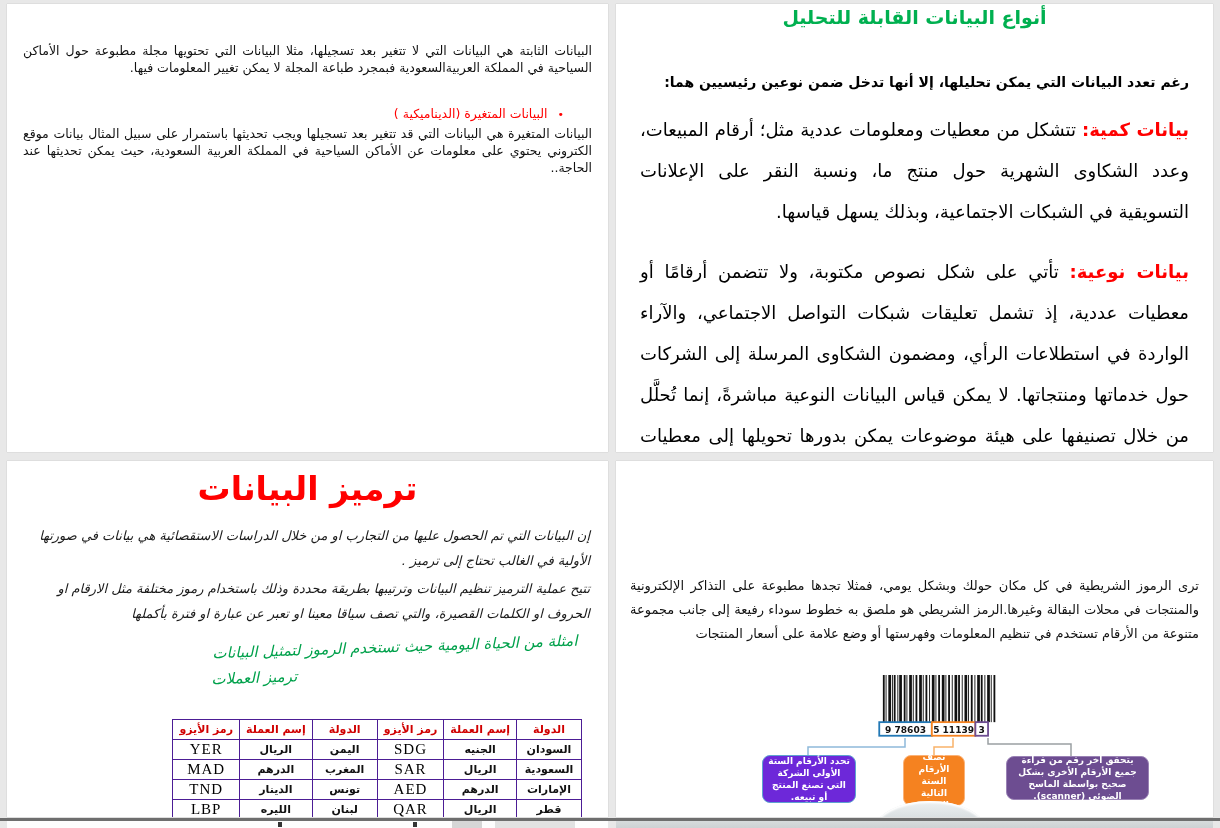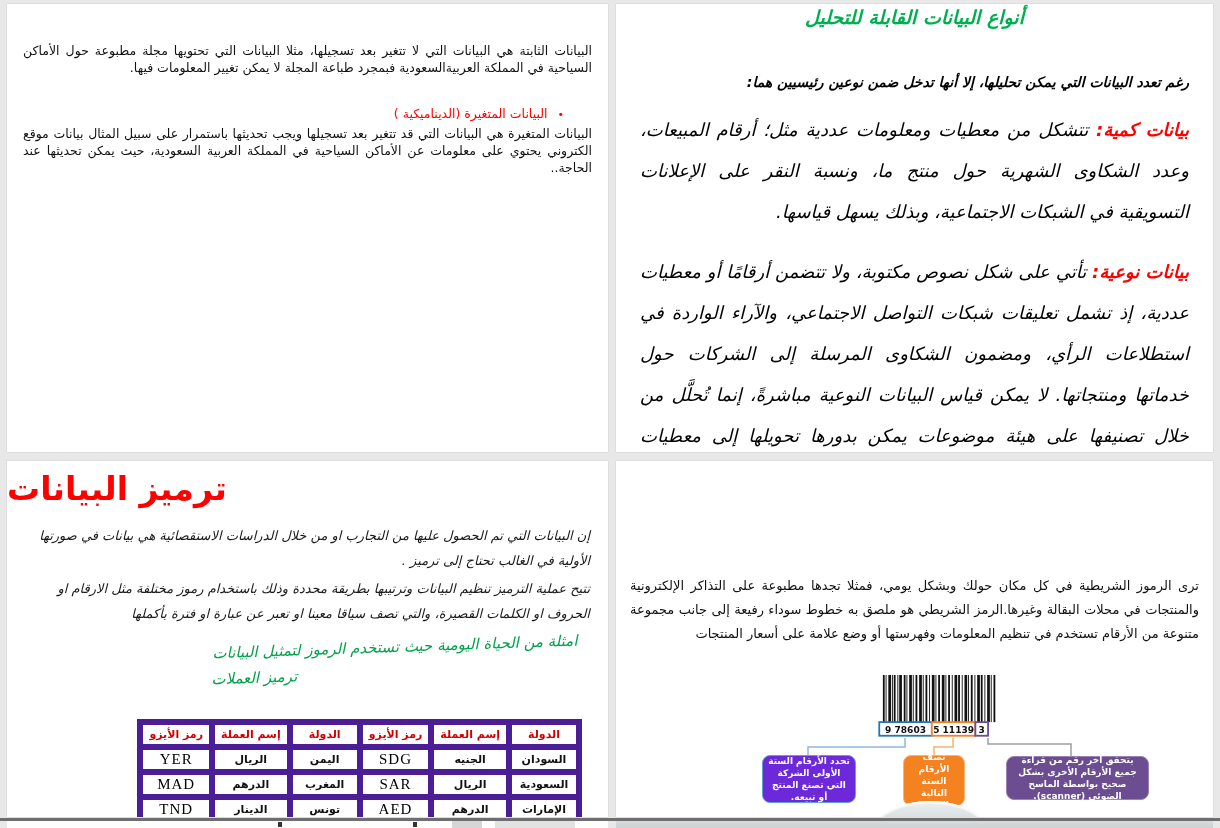--- a/index.html
+++ b/index.html
@@ -11,37 +11,37 @@
   #slide-bl{left:7px;top:461px;width:601px;height:356px;}
   #slide-br{left:616px;top:461px;width:597px;height:356px;}
 
   
   .tl-content{padding:36px 16px 0 16px;direction:rtl;}
   .bullet-line{margin:0 28px 4px 0;color:#ff0000;font-size:12.5px;}
   .bullet-line .dot{color:#ff0000;font-size:11px;margin-left:10px;}
   .tl-body{font-size:12.5px;line-height:17px;color:#111;text-align:justify;margin:2px 0 30px 0;}
 
   
-  .tr-content{padding:0 24px 0 24px;direction:rtl;font-style:italic;}
+  .tr-content{padding:0 24px 0 24px;direction:rtl;}
   .tr-title{color:#00b050;font-weight:bold;font-size:19px;text-align:center;margin:2px 0 0 0;}
   .tr-intro{font-weight:bold;font-size:14px;color:#000;margin:46px 0 0 0;}
   .tr-para{font-size:18px;line-height:41px;color:#000;text-align:justify;margin:19px 0 0 0;}
   .lead{color:#ff0000;font-weight:bold;}
 
   
-  .bl-title{position:absolute;top:8px;left:0;right:0;text-align:left;
+  .bl-title{position:absolute;top:8px;left:0;right:0;text-align:center;
     color:#ff0000;font-weight:bold;font-size:33px;letter-spacing:1px;}
   .bl-callig{position:absolute;top:62px;left:18px;right:18px;direction:rtl;
     font-size:13px;line-height:25px;font-style:italic;color:#1a1a1a;text-align:right;}
   .bl-callig p{margin:0 0 3px 0;}
   .bl-green{position:absolute;top:176px;left:30px;right:30px;direction:rtl;
     color:#00a14b;font-style:italic;font-size:15px;line-height:26px;transform:rotate(-2deg);}
   .bl-green .line2{padding-right:52%;}
   .currency-table{position:absolute;top:258px;right:26px;border-collapse:collapse;direction:rtl;}
-  .currency-table th,.currency-table td{border:6px solid #4c1d95;text-align:center;
+  .currency-table th,.currency-table td{border:1px solid #4c1d95;text-align:center;
     padding:1px 6px;height:17px;}
   .currency-table th{color:#d00000;font-size:11px;font-weight:bold;min-width:52px;}
   .currency-table td{font-size:11px;color:#111;font-weight:bold;}
   .currency-table td.iso{color:#000000;font-family:"Liberation Serif",serif;
     font-weight:normal;font-size:15px;letter-spacing:1px;}
 
   
   .br-title{position:absolute;top:40px;left:0;right:0;text-align:center;direction:rtl;
     color:#1eab54;font-size:21px;}
   .br-body{position:absolute;top:100px;left:14px;right:14px;direction:rtl;

